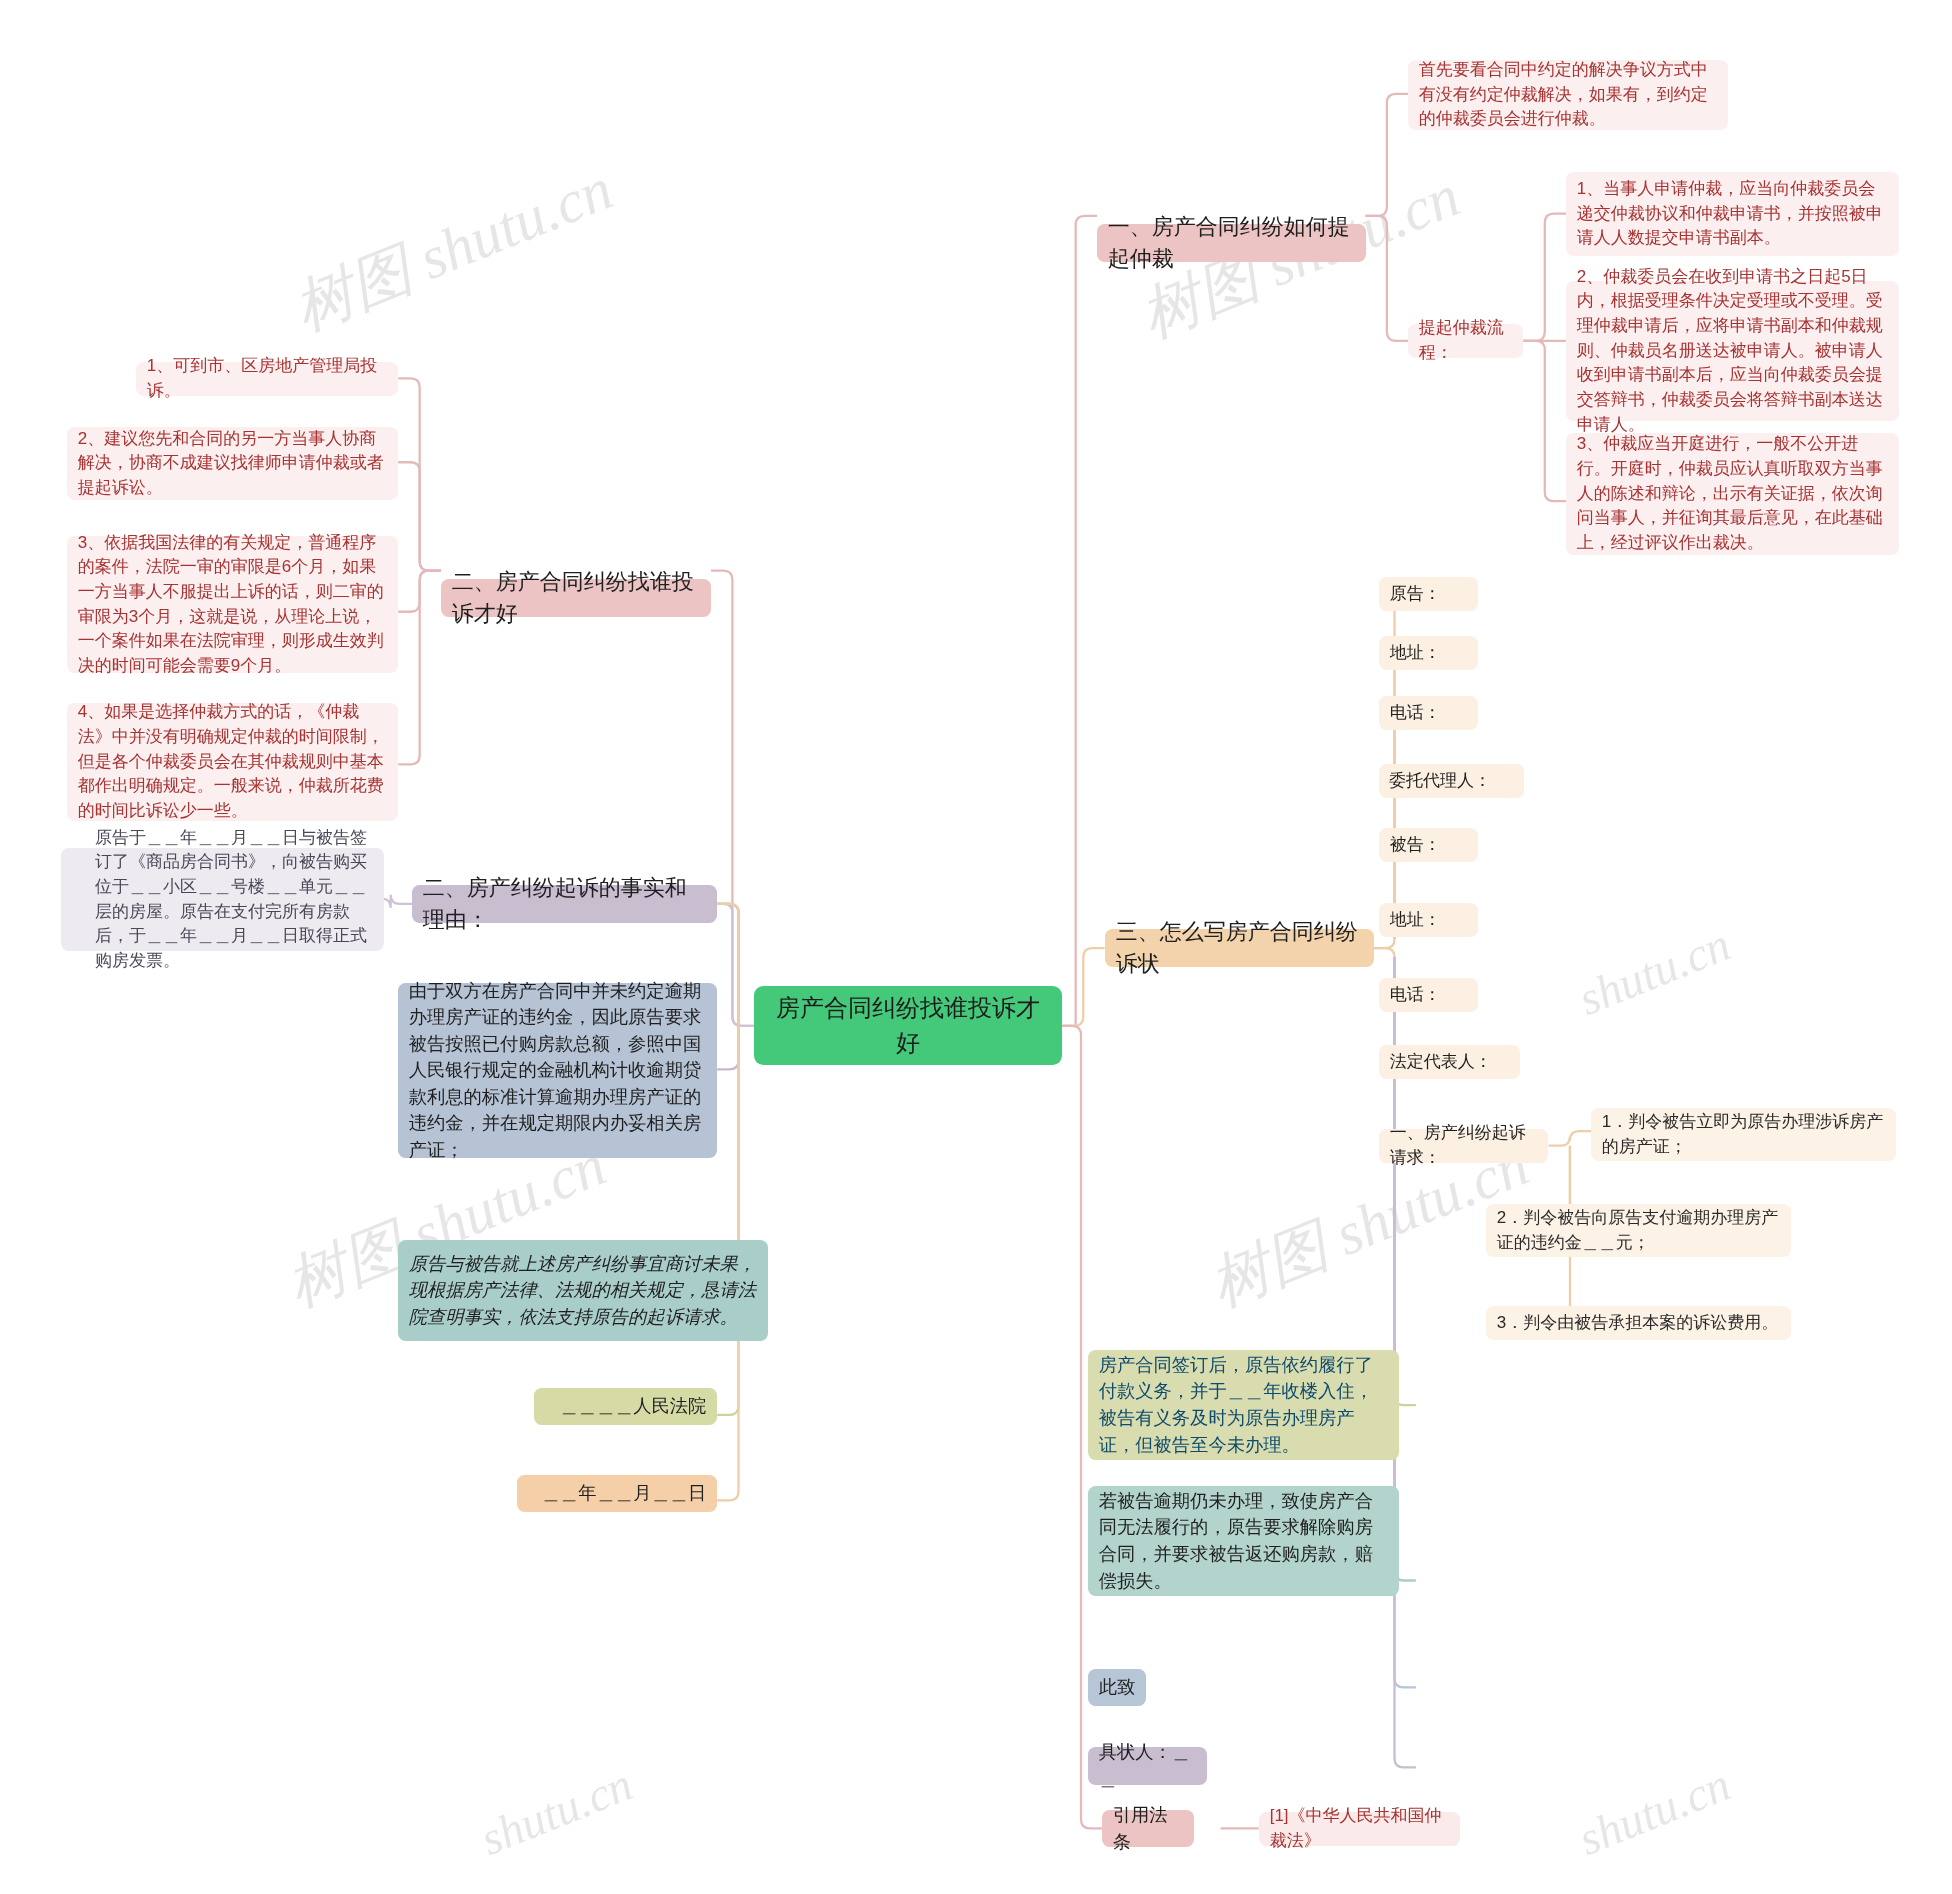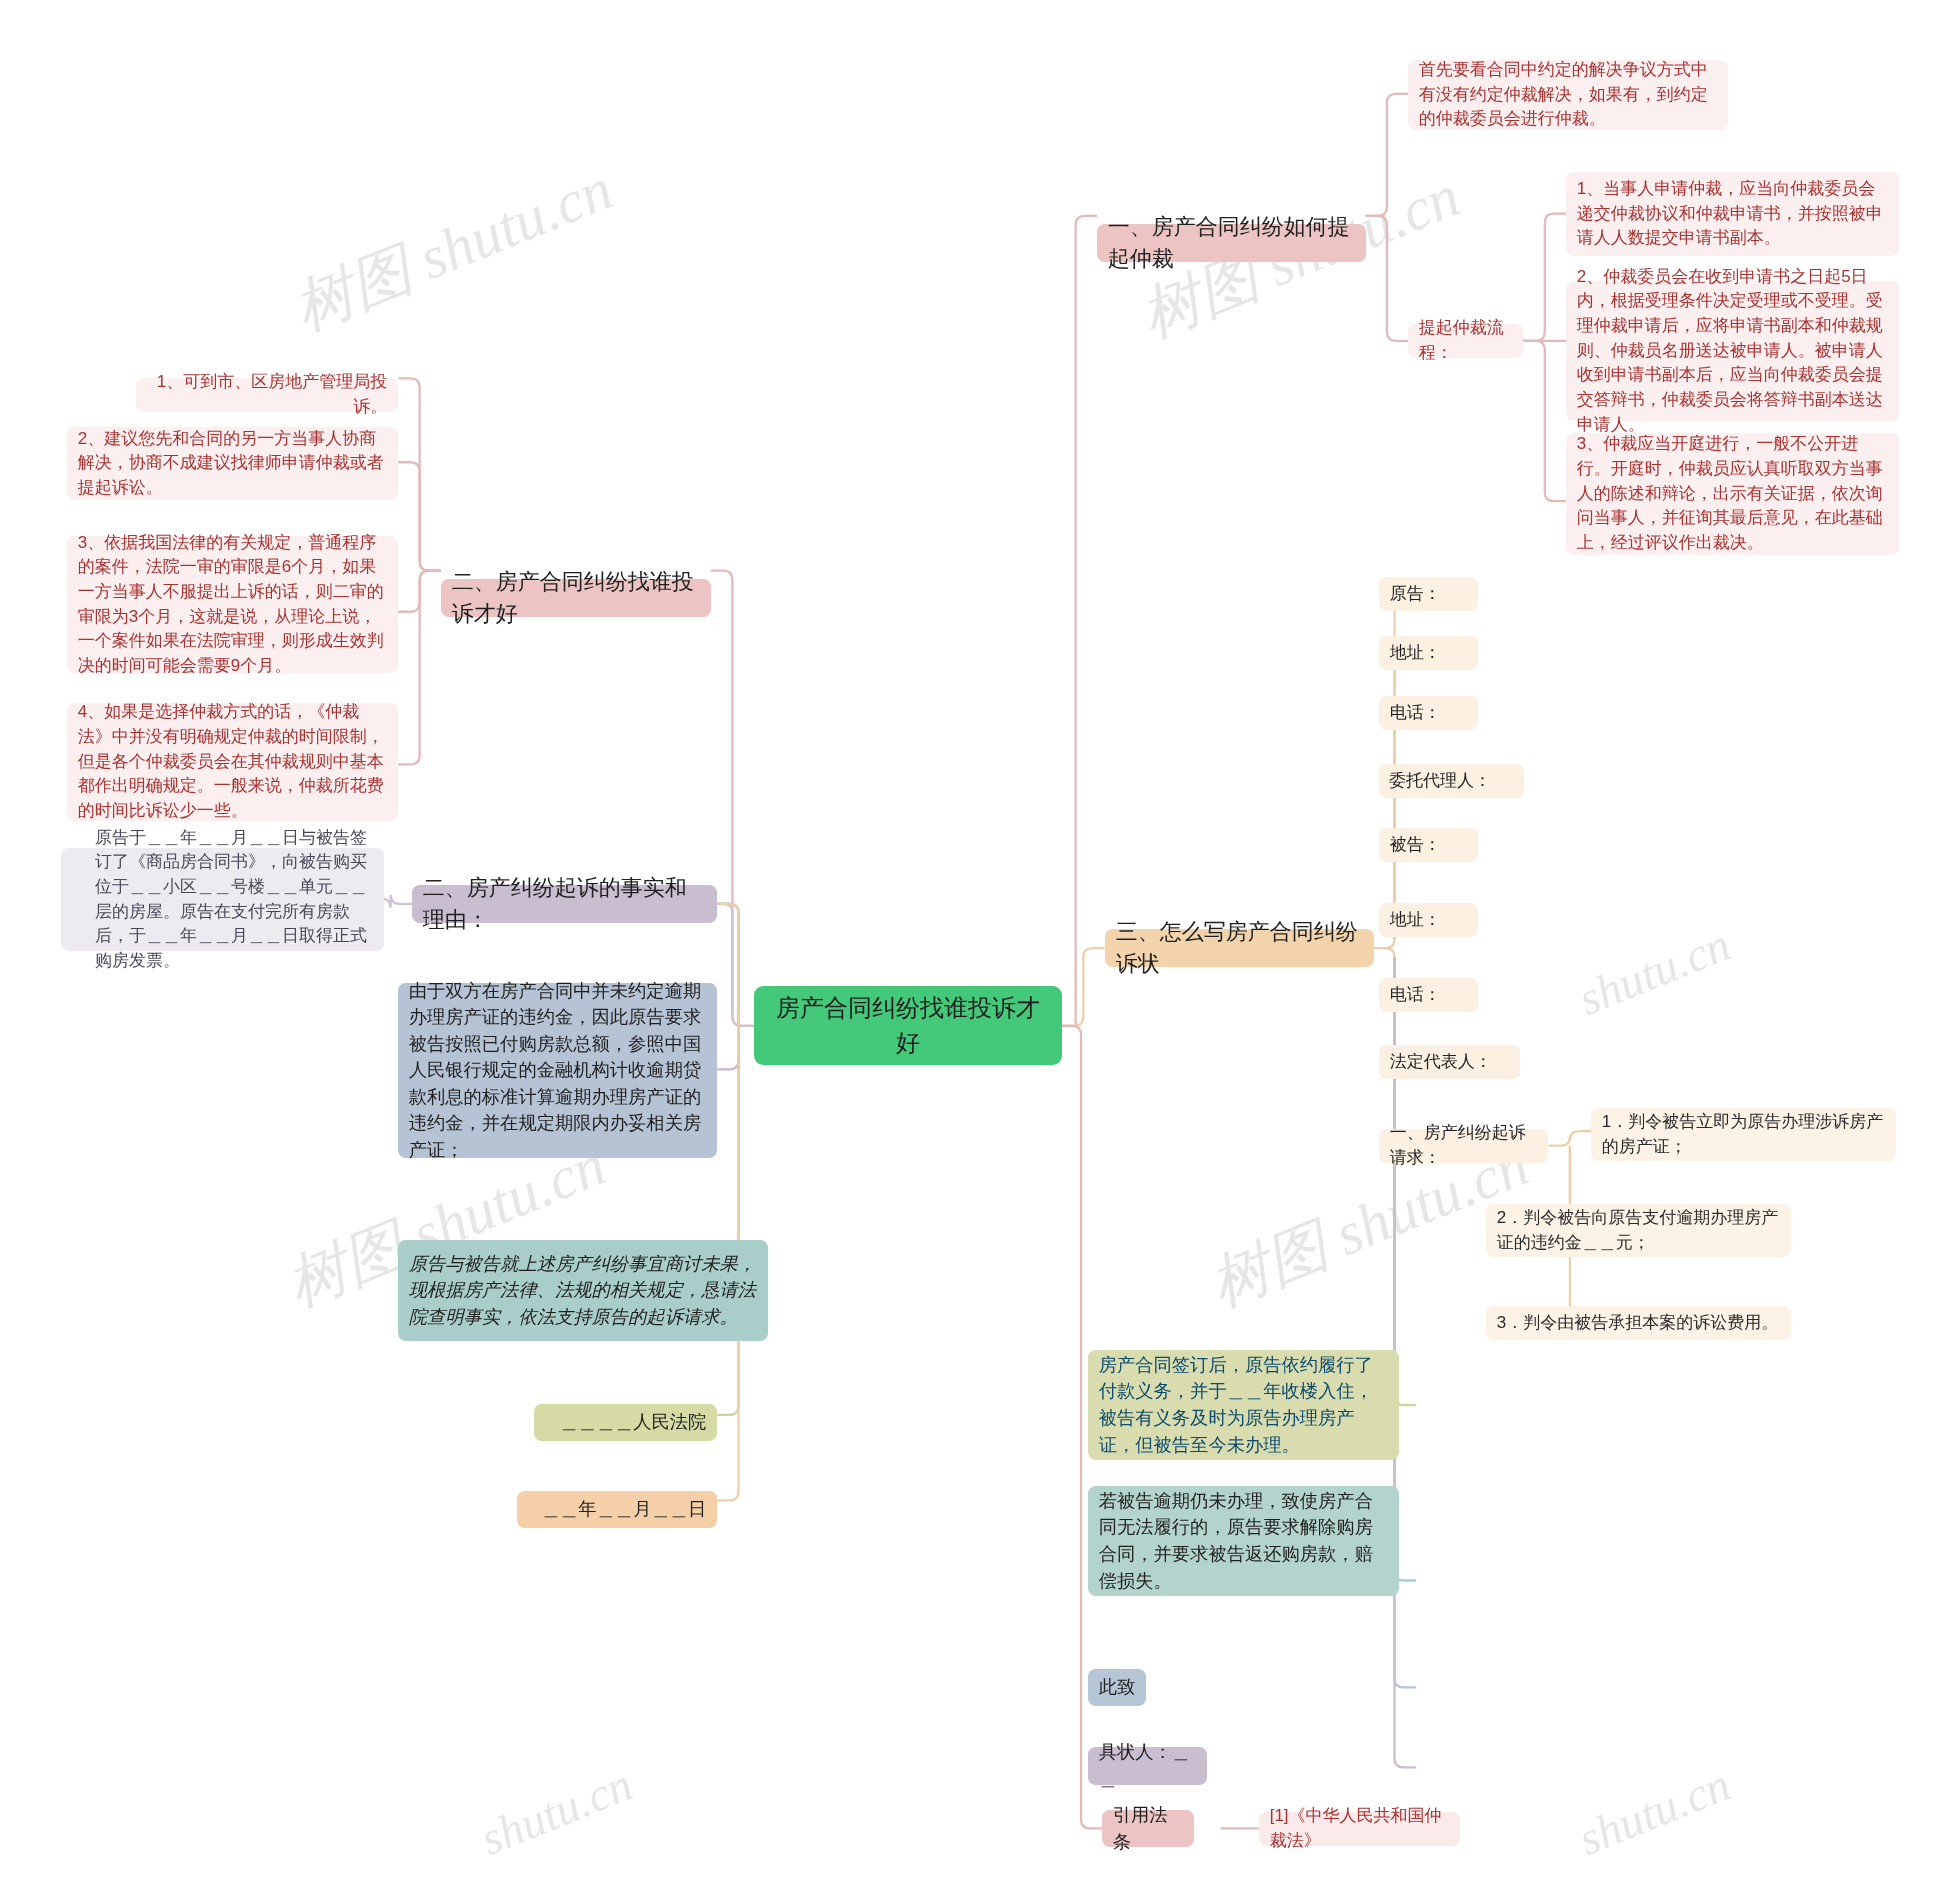--- a/index.html
+++ b/index.html
@@ -15,21 +15,21 @@
     box-sizing:border-box;
     border-radius:7.6px;
     display:flex;
     align-items:center;
     line-height:1.45;
     padding:7.6px 10.7px;
     white-space:pre-wrap;
     word-break:break-all;
   }
   .node.center-text{justify-content:center;text-align:center;}
-  .node.right-text{justify-content:flex-end;text-align:right;margin-top:16px;}
+  .node.right-text{justify-content:flex-end;text-align:left;}
 
   
   .root{background:#44c97a;color:#1c1c1c;font-size:24px;border-radius:9.2px;}
   .br-red{background:#edc4c4;color:#1f1f1f;font-size:22px;margin-top:27px;}
   .br-purple{background:#c9bdd0;color:#1f1f1f;font-size:22px;}
   .br-orange{background:#f2d3ab;color:#1f1f1f;font-size:22px;}
   .leaf-red{background:#fbefef;color:#a83232;font-size:17px;}
   .leaf-grey{background:#edebef;color:#4a4658;font-size:17px;}
   .leaf-blue{background:#b6c3d5;color:#1f1f1f;font-size:18.3px;}
   .leaf-teal{background:#a9ceca;color:#1f1f1f;font-size:18.3px;}

